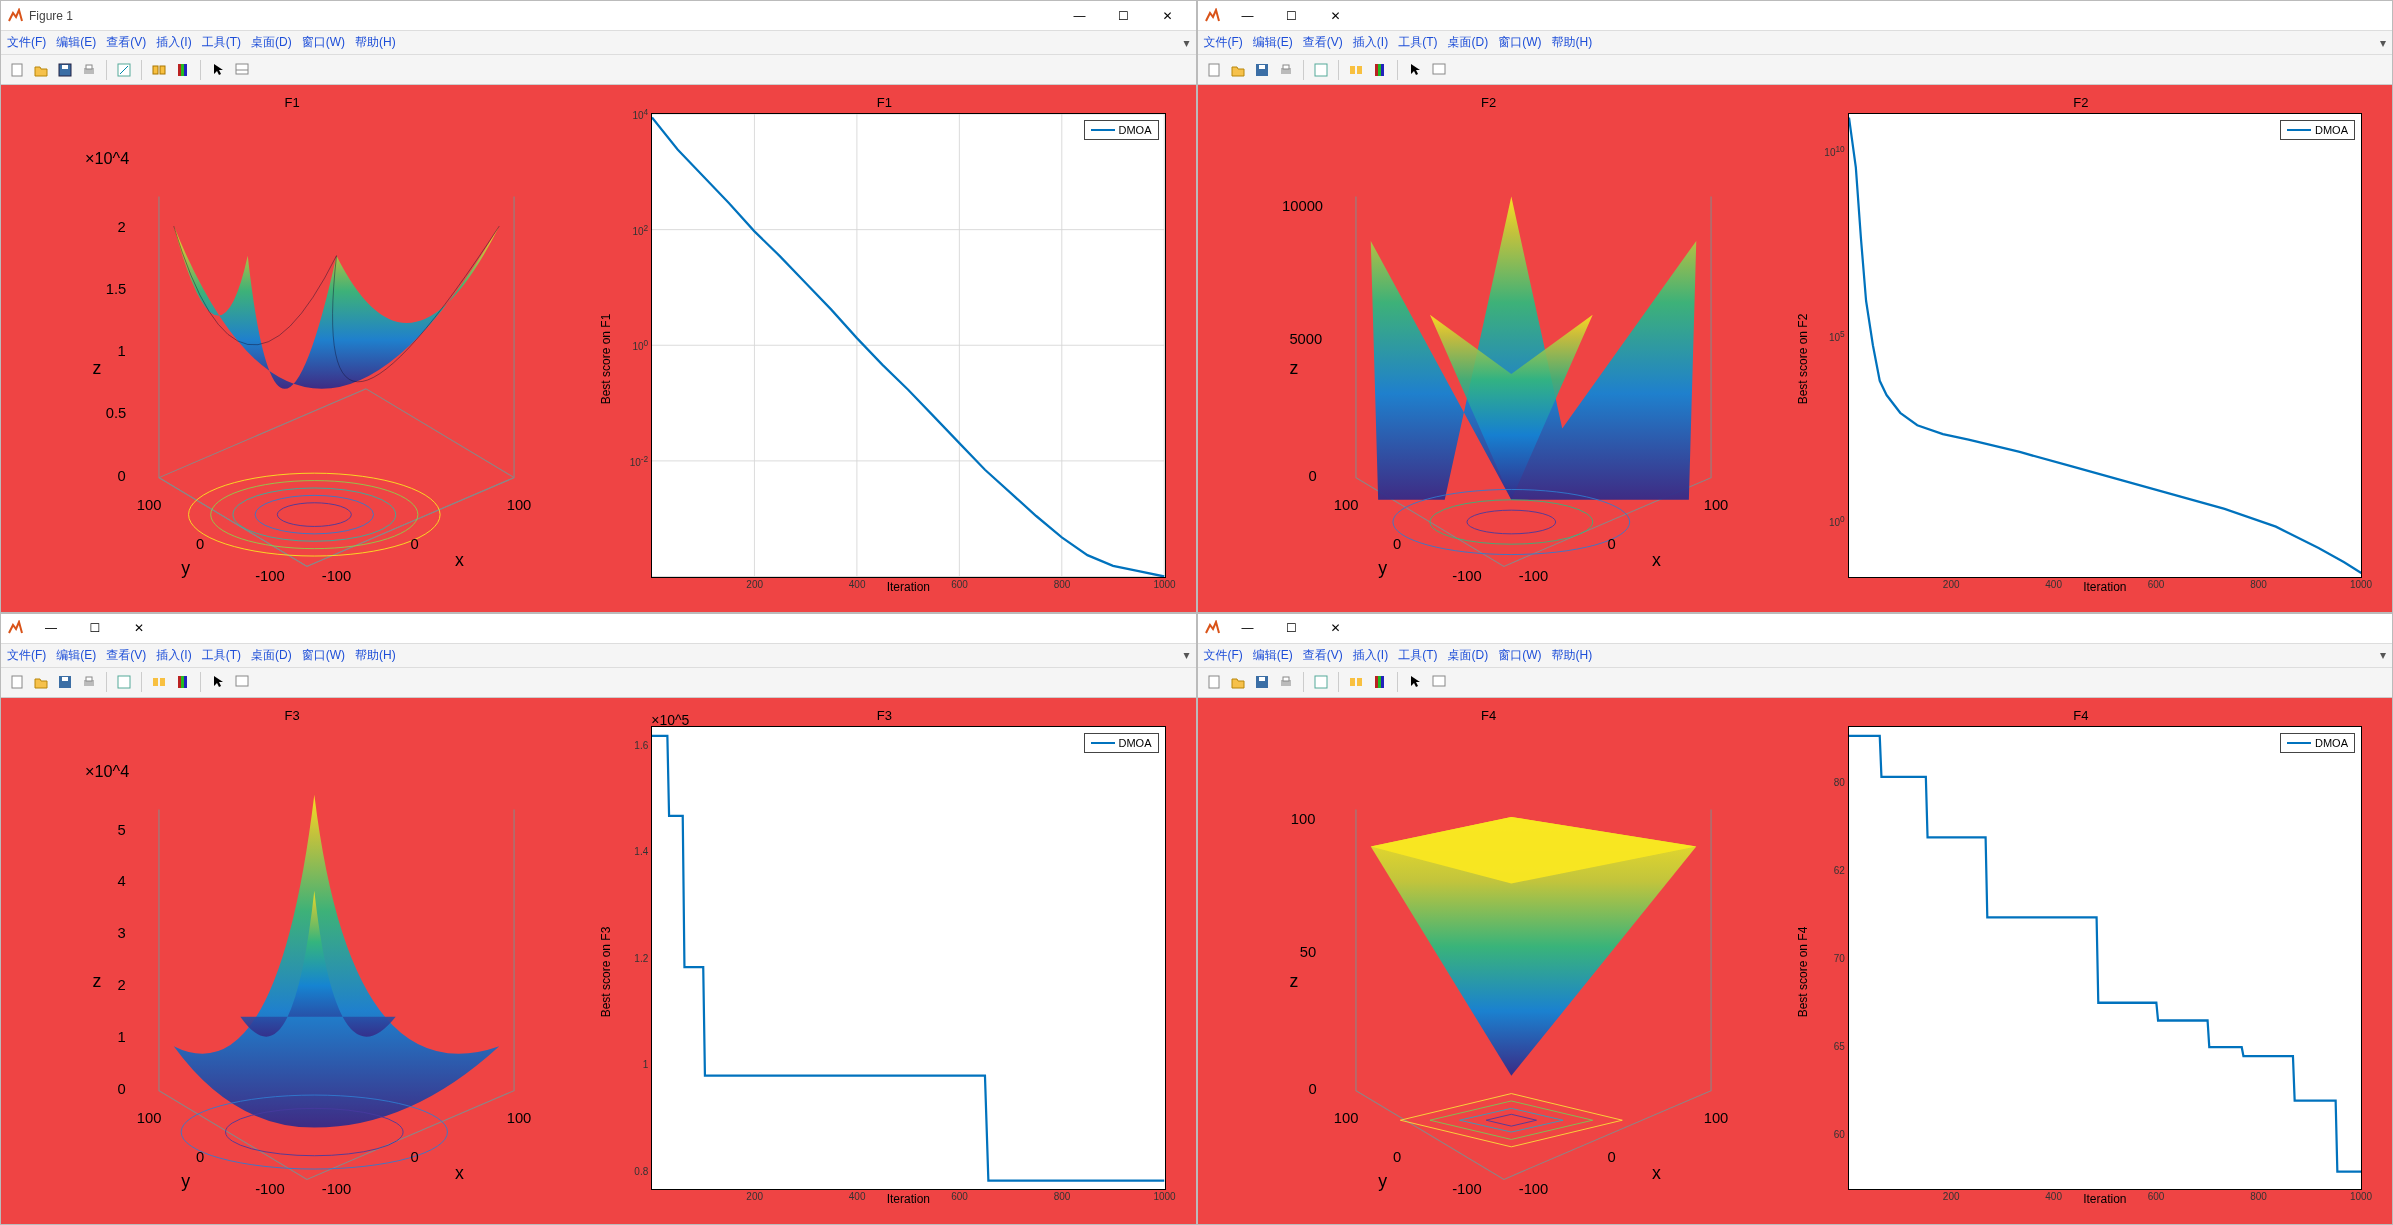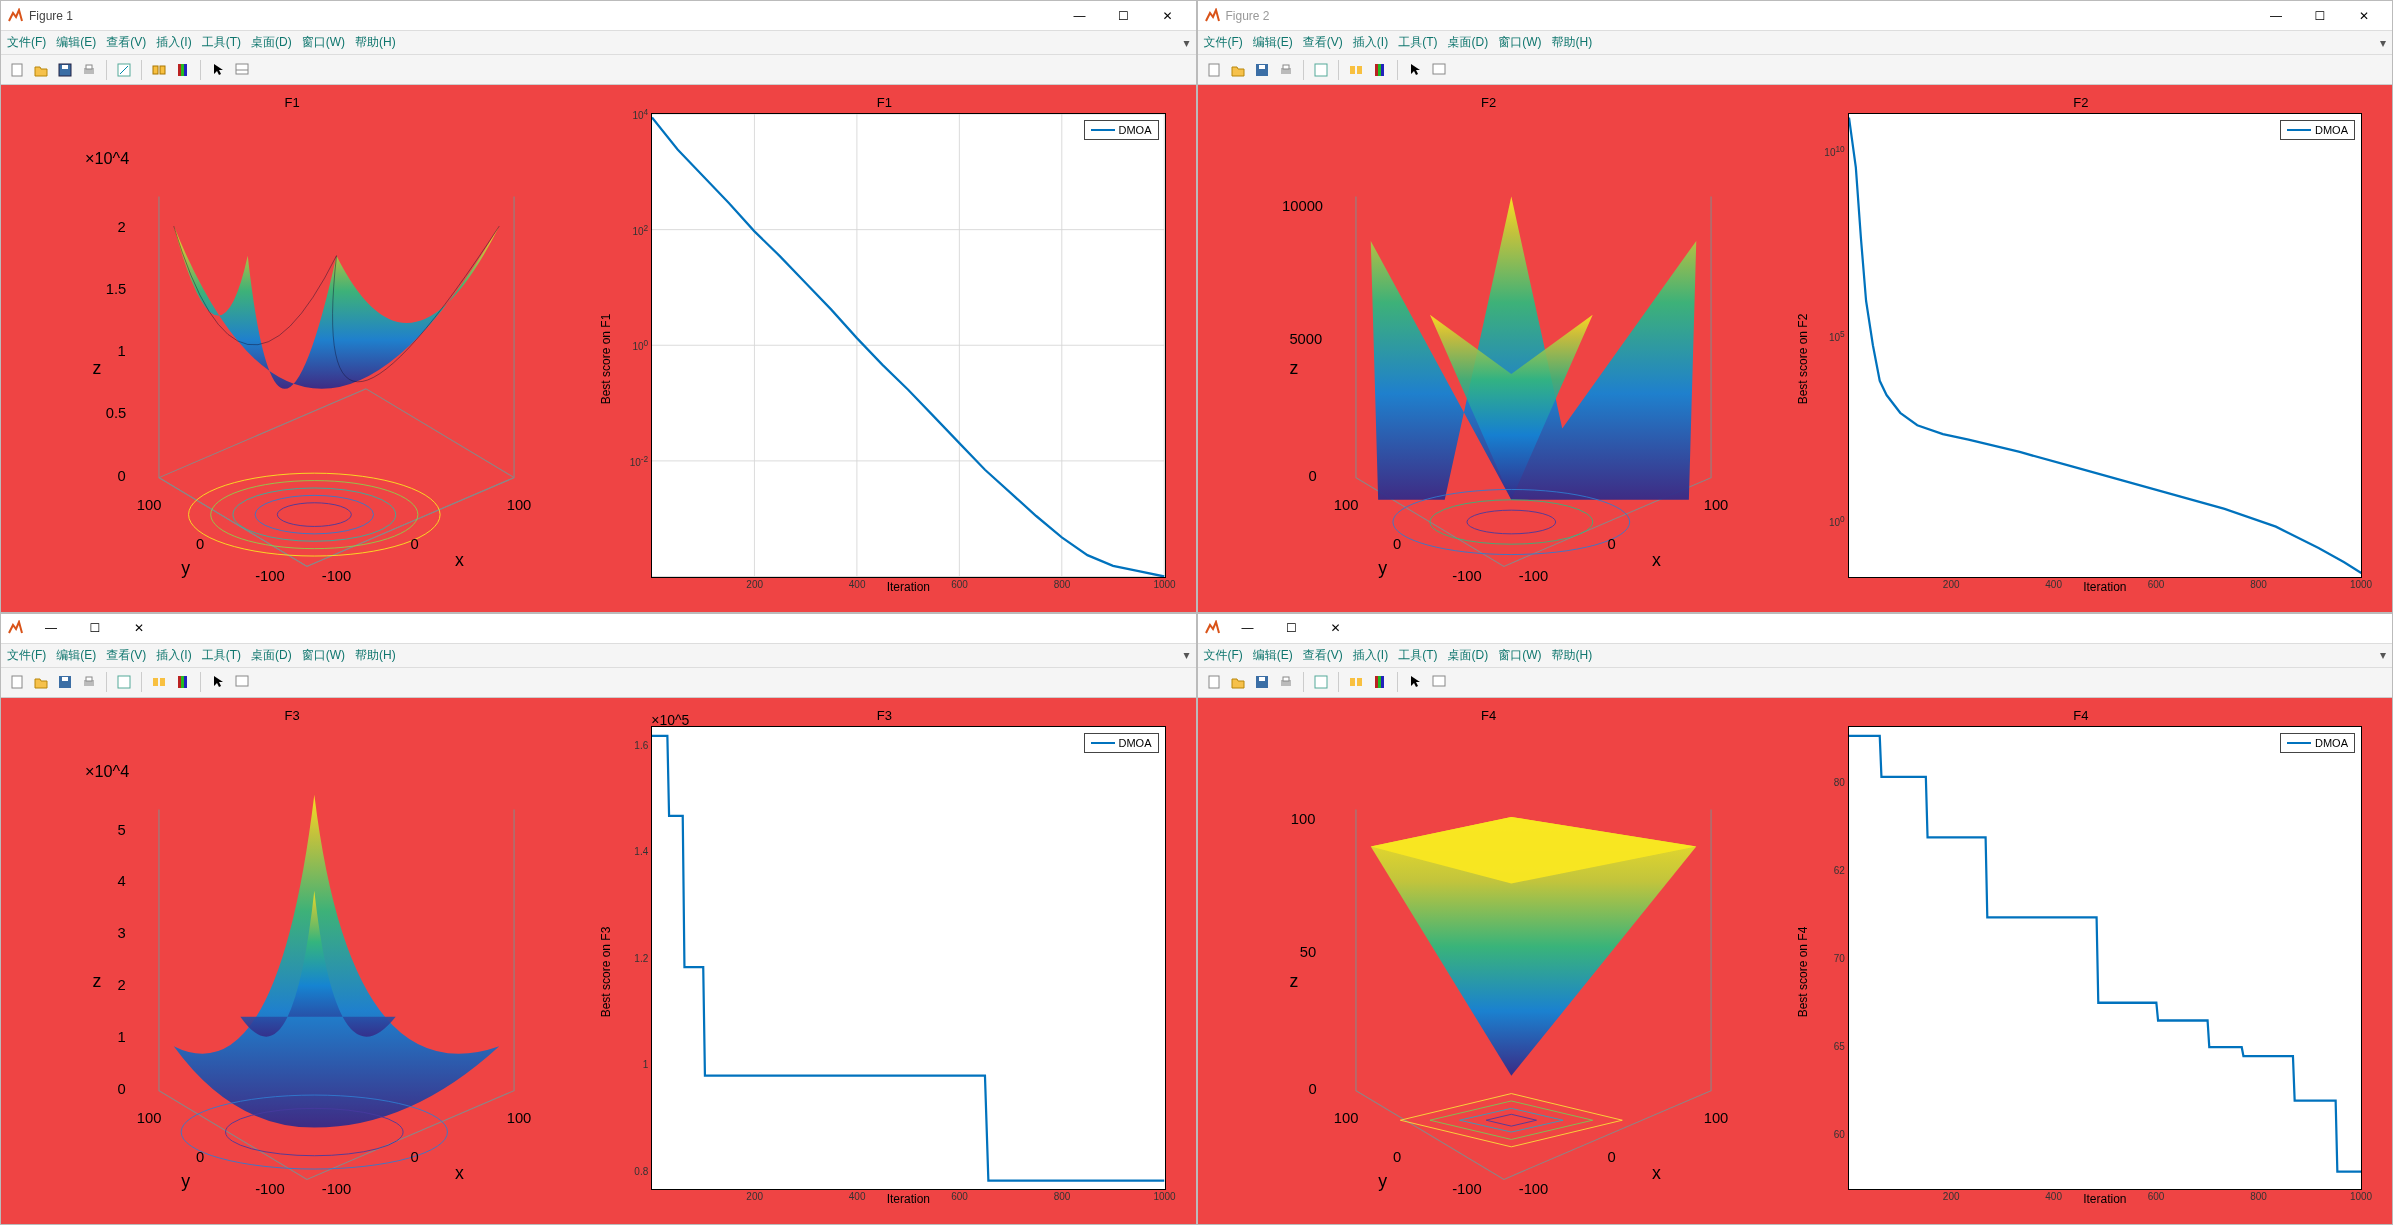--- a/index.html
+++ b/index.html
@@ -4,21 +4,21 @@
 <style>
   * { box-sizing: border-box; margin: 0; padding: 0; }
   body { font-family: "Microsoft YaHei", Arial, sans-serif; font-size: 12px; background: #f0f0f0; width: 2393px; height: 1225px; display: grid; grid-template-columns: 1fr 1fr; grid-template-rows: 1fr 1fr; }
   .figure-window { background: #f0f0f0; border: 1px solid #bbb; display: flex; flex-direction: column; }
   .titlebar { background: #fff; height: 30px; display: flex; align-items: center; padding: 0 6px; border-bottom: 1px solid #ddd; }
   .titlebar .icon { width: 16px; height: 16px; margin-right: 6px; }
   .titlebar .title { flex: 1; color: #444; }
   .titlebar.inactive .title { color: #999; }
   .titlebar .winbtn { width: 44px; height: 30px; display: flex; align-items: center; justify-content: center; }
   .menubar { background: #f5f5f5; height: 24px; display: flex; align-items: center; gap: 10px; padding: 0 6px; border-bottom: 1px solid #ddd; }
-  .menubar .item { color: #0f766e; cursor: default; }
+  .menubar .item { color: #1d4ed8; cursor: default; }
   .menubar .arrow { margin-left: auto; color: #555; }
   .toolbar { background: #f5f5f5; height: 30px; display: flex; align-items: center; gap: 4px; padding: 0 6px; border-bottom: 1px solid #ccc; }
   .toolbar .tb { width: 20px; height: 20px; display: flex; align-items: center; justify-content: center; border: 1px solid transparent; }
   .toolbar .sep { width: 1px; height: 20px; background: #ccc; margin: 0 3px; }
   .plot-area { flex: 1; display: flex; padding: 10px 30px 6px 10px; gap: 30px; background: #ef4444; }
   .axes-wrap { flex: 1; display: flex; flex-direction: column; align-items: center; }
   .axes-title { font-size: 13px; color: #000; height: 18px; }
   .axes-body { flex: 1; width: 100%; position: relative; }
   .axes3d { width: 100%; height: 100%; }
   .axes2d { background: #fff; border: 1px solid #000; width: 100%; height: calc(100% - 28px); position: relative; }
@@ -207,21 +207,20 @@
       </div>
     </div>
   </div>
 </div>
 
 <div class="figure-window">
   <div class="titlebar inactive">
     <svg class="icon" viewBox="0 0 16 16">
         <path d="M2 13 L6 5 L9 9 L12 2 L15 13" stroke="#d95319" stroke-width="2" fill="none"></path>
       </svg>
-    <span class="title">Figure 2</span>
     <div class="winbtn">—</div>
     <div class="winbtn">☐</div>
     <div class="winbtn">✕</div>
   </div>
   <div class="menubar">
     <span class="item">文件(F)</span>
     <span class="item">编辑(E)</span>
     <span class="item">查看(V)</span>
     <span class="item">插入(I)</span>
     <span class="item">工具(T)</span>

